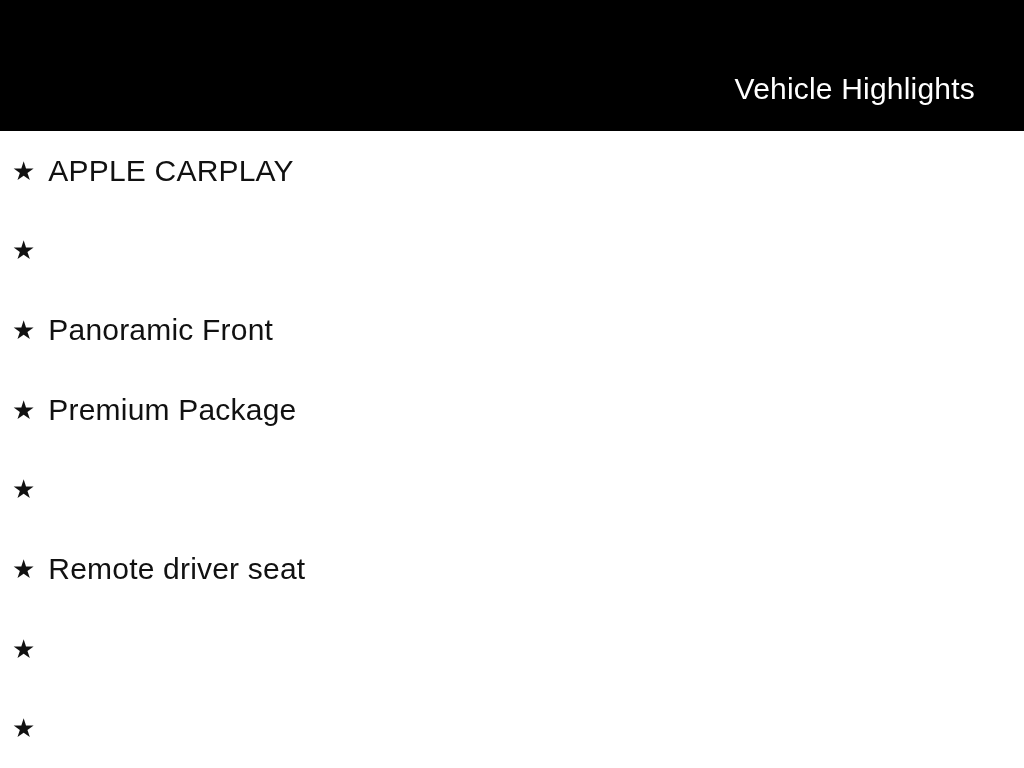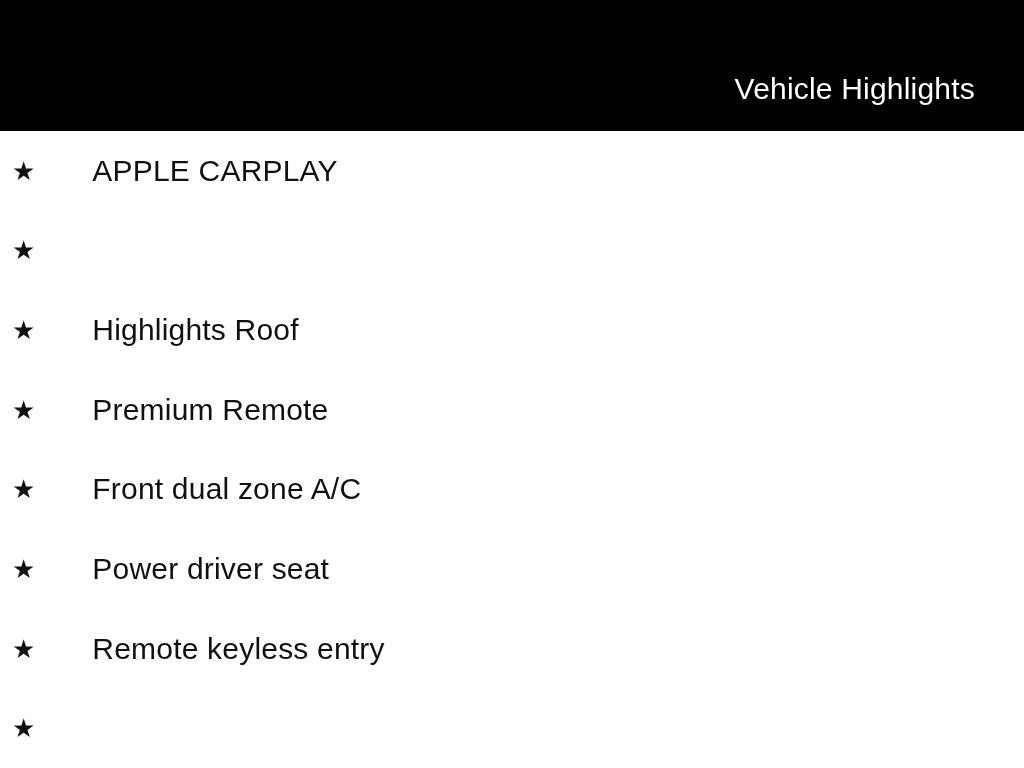--- a/index.html
+++ b/index.html
@@ -44,54 +44,51 @@
     font-size: 26px;
     line-height: 1;
     margin-right: 13px;
     color: #111111;
     
     font-family: "DejaVu Sans", sans-serif;
   }
   .label {
     letter-spacing: 0.2px;
     white-space: nowrap;
-    margin-left: 44px;
   }
 </style>
 </head>
 <body>
 
 <div class="header">
   <div class="header-title">Vehicle Highlights</div>
 </div>
 
 <div class="highlights-list">
     <div class="row">
       <span class="star">★</span>
       <span class="label">APPLE CARPLAY</span>
     </div>
     <div class="row">
       <span class="star">★</span>
     </div>
     <div class="row">
       <span class="star">★</span>
-      <span class="label">Highlights Roof</span>
+      <span class="label">Panoramic Front</span>
     </div>
     <div class="row">
       <span class="star">★</span>
-      <span class="label">Premium Remote</span>
+      <span class="label">Premium Package</span>
     </div>
     <div class="row">
       <span class="star">★</span>
-      <span class="label">Front dual zone A/C</span>
     </div>
     <div class="row">
       <span class="star">★</span>
-      <span class="label">Power driver seat</span>
+      <span class="label">Remote driver seat</span>
     </div>
     <div class="row">
       <span class="star">★</span>
-      <span class="label">Remote keyless entry</span>
     </div>
     <div class="row">
       <span class="star">★</span>
     </div>
   </div>
 
 </body></html>

